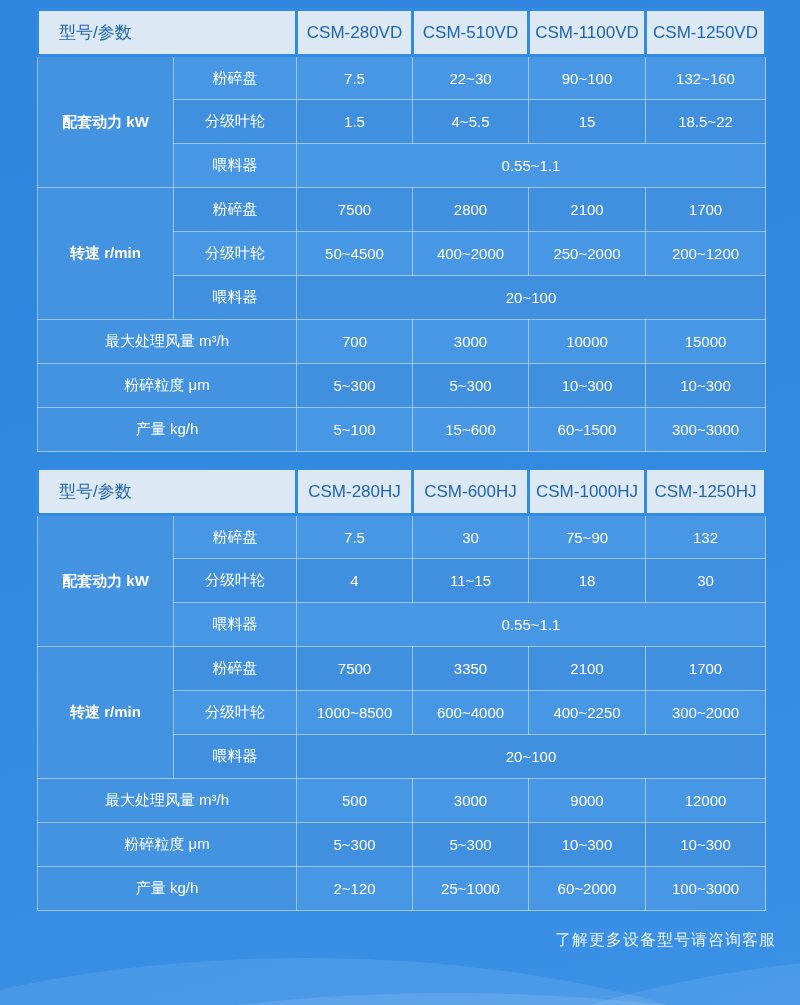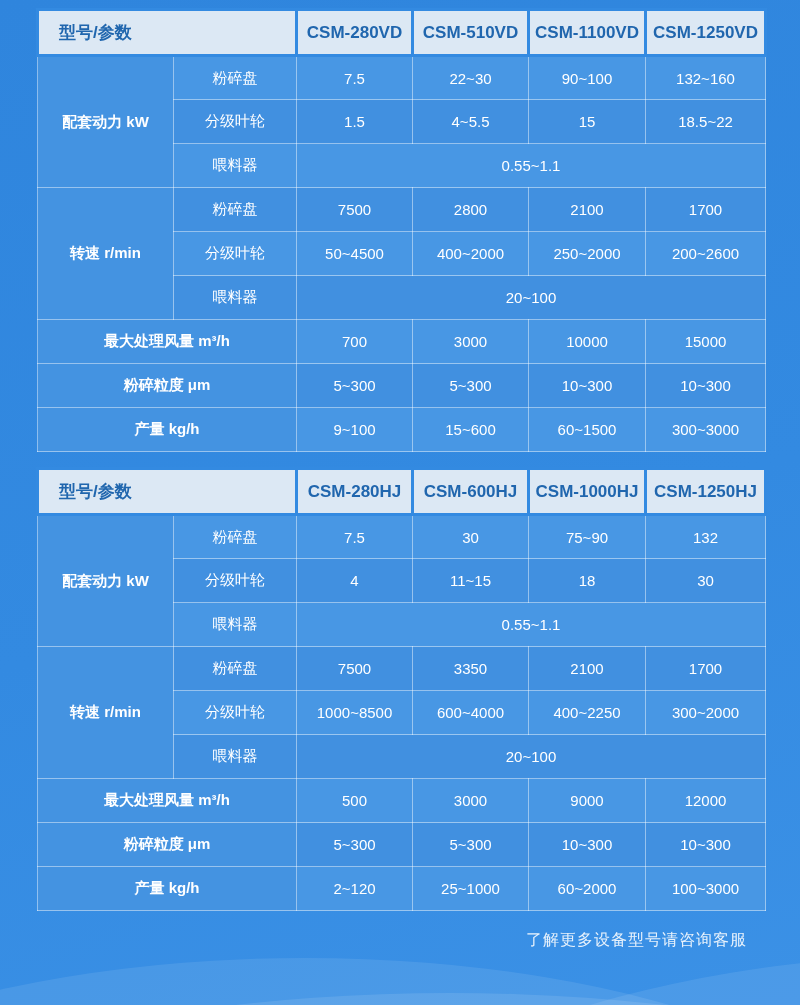--- a/index.html
+++ b/index.html
@@ -16,35 +16,35 @@
   .wave{position:absolute;border-radius:50%;background:rgba(255,255,255,.09);pointer-events:none;}
   .wave.w1{left:-320px;top:958px;width:1250px;height:500px;}
   .wave.w2{left:330px;top:953px;width:1300px;height:520px;}
   .wave.w3{left:-250px;top:993px;width:1400px;height:500px;background:rgba(255,255,255,.10);}
   .tables{position:relative;padding-top:8px;z-index:2;}
   .table-wrap{width:728px;margin:0 auto;}
   .table-wrap + .table-wrap{margin-top:15px;}
   table.spec{border-collapse:collapse;table-layout:fixed;width:728px;}
   table.spec th{
     background:var(--header_bg);color:var(--header_text);
-    font-size:17px;font-weight:bold;height:46px;
+    font-size:17px;font-weight:normal;height:46px;
     border:3px solid var(--page_bg);text-align:center;padding:0 4px;
   }
   table.spec th.param-head{text-align:left;padding-left:20px;}
   table.spec td{
     color:var(--text);font-size:15px;text-align:center;height:44px;
     border:1px solid rgba(255,255,255,.45);padding:0 4px;
   }
   tr.light td{background:var(--row_light);}
   tr.dark td{background:var(--row_dark);}
   td.group{background:var(--group_cell) !important;font-weight:bold;font-size:16px;}
-  td.rowlabel{text-align:left;padding-left:20px;font-weight:bold;font-size:16px;}
+  td.rowlabel{text-align:left;padding-left:20px;font-weight:normal;font-size:16px;}
   td.sub{text-align:left;padding-left:16px;}
   .footer{
-    position:absolute;top:930px;right:53px;z-index:3;
+    position:absolute;top:930px;right:24px;z-index:3;
     color:rgba(255,255,255,.88);font-size:16px;letter-spacing:1px;
   }
 </style>
 </head>
 <body>
 
 <div>
   <div class="tables">
     <div class="table-wrap">
         <table class="spec">
@@ -91,21 +91,21 @@
               <td>7500</td>
               <td>2800</td>
               <td>2100</td>
               <td>1700</td>
             </tr>
             <tr class="light">
               <td class="sub">分级叶轮</td>
               <td>50~4500</td>
               <td>400~2000</td>
               <td>250~2000</td>
-              <td>200~2600</td>
+              <td>200~1200</td>
             </tr>
             <tr class="dark">
               <td class="sub">喂料器</td>
               <td colspan="4">20~100</td>
             </tr>
             <tr class="light">
               <td colspan="2" class="rowlabel group">最大处理风量 m³/h</td>
               <td>700</td>
               <td>3000</td>
               <td>10000</td>
@@ -113,21 +113,21 @@
             </tr>
             <tr class="dark">
               <td colspan="2" class="rowlabel group">粉碎粒度 μm</td>
               <td>5~300</td>
               <td>5~300</td>
               <td>10~300</td>
               <td>10~300</td>
             </tr>
             <tr class="light">
               <td colspan="2" class="rowlabel group">产量 kg/h</td>
-              <td>9~100</td>
+              <td>5~100</td>
               <td>15~600</td>
               <td>60~1500</td>
               <td>300~3000</td>
             </tr>
           </tbody>
         </table>
       </div>
     <div class="table-wrap">
         <table class="spec">
           <colgroup>

